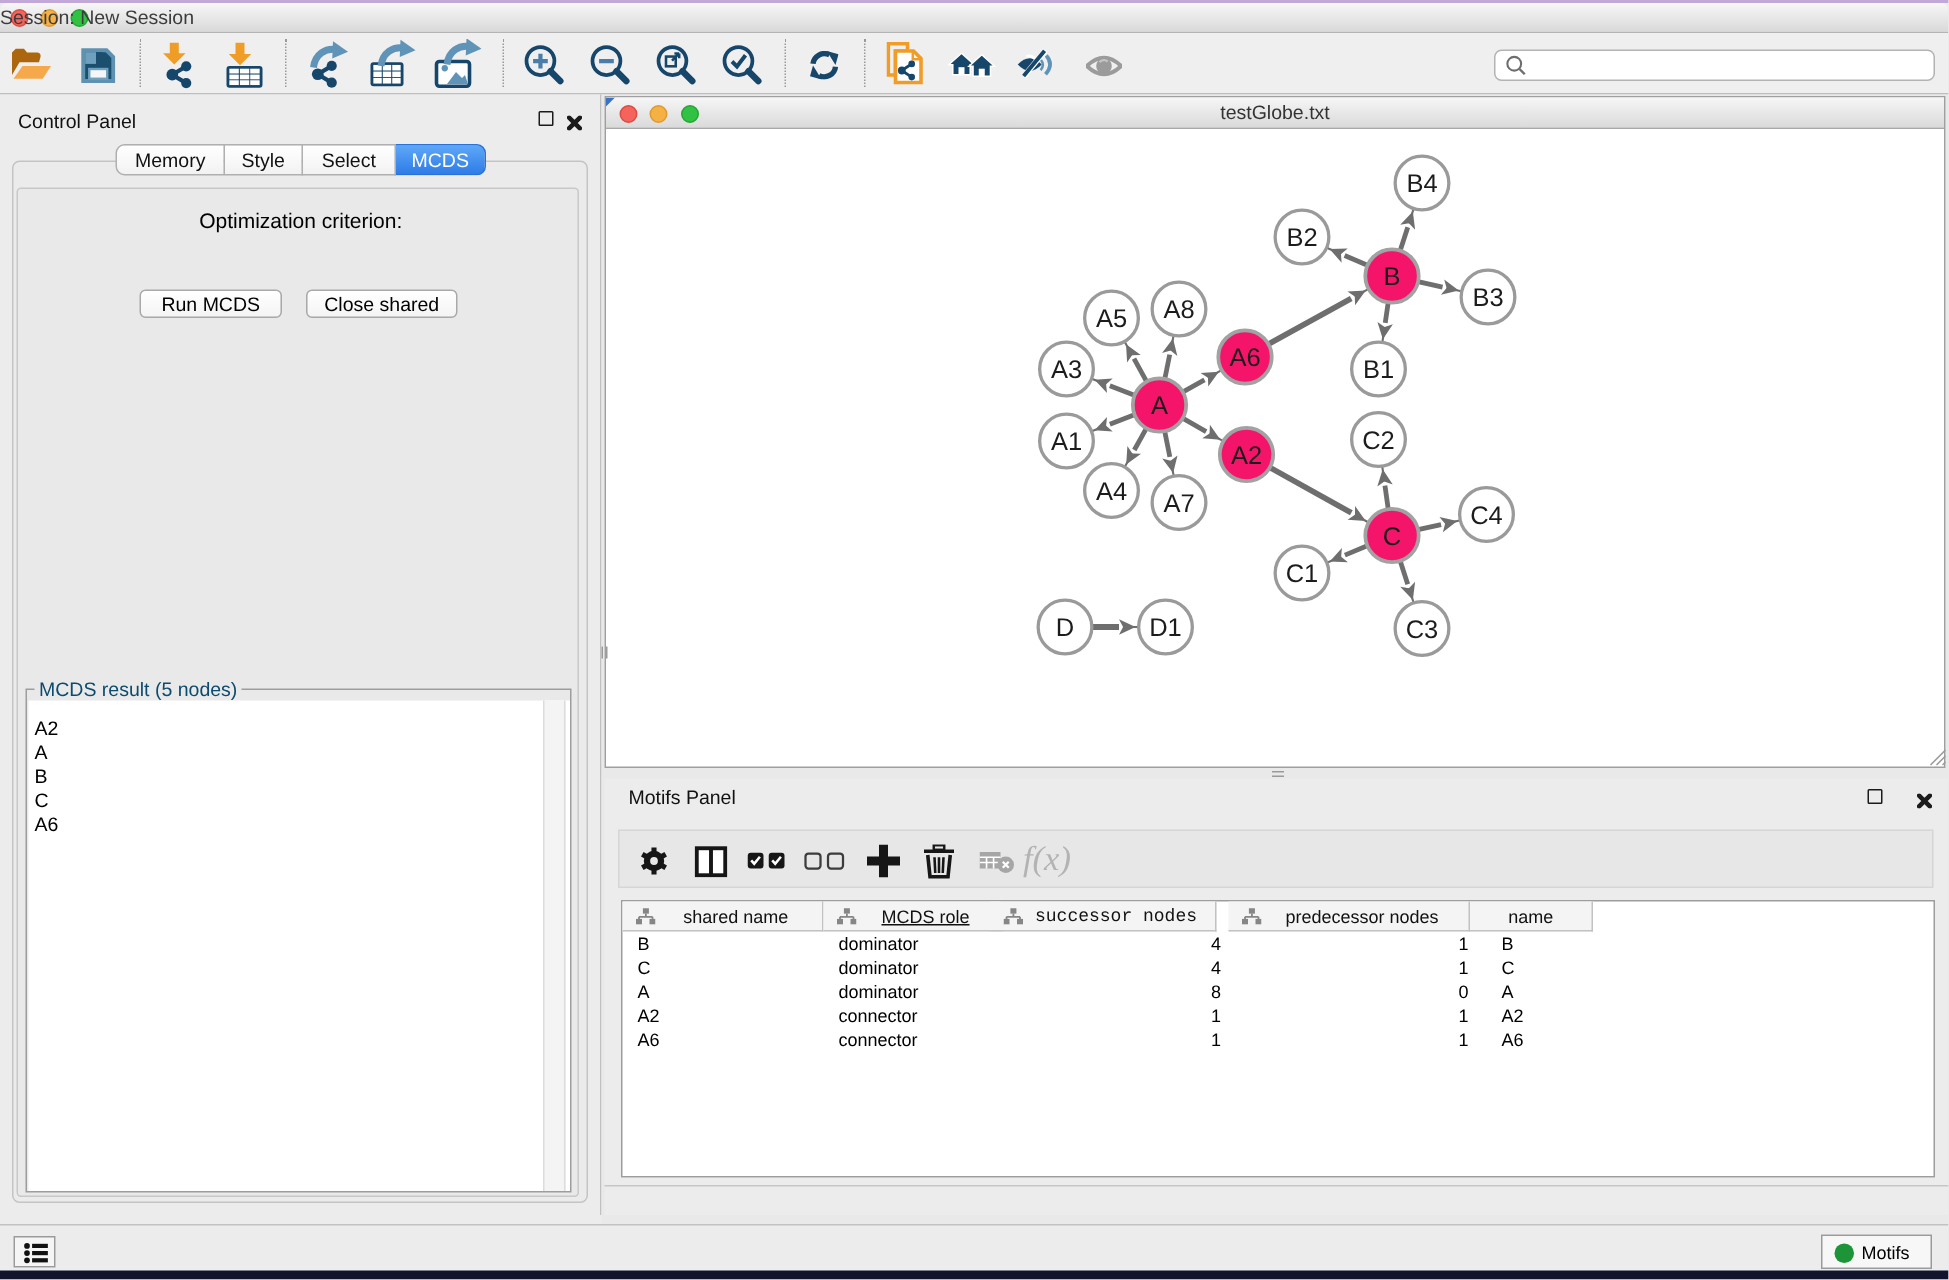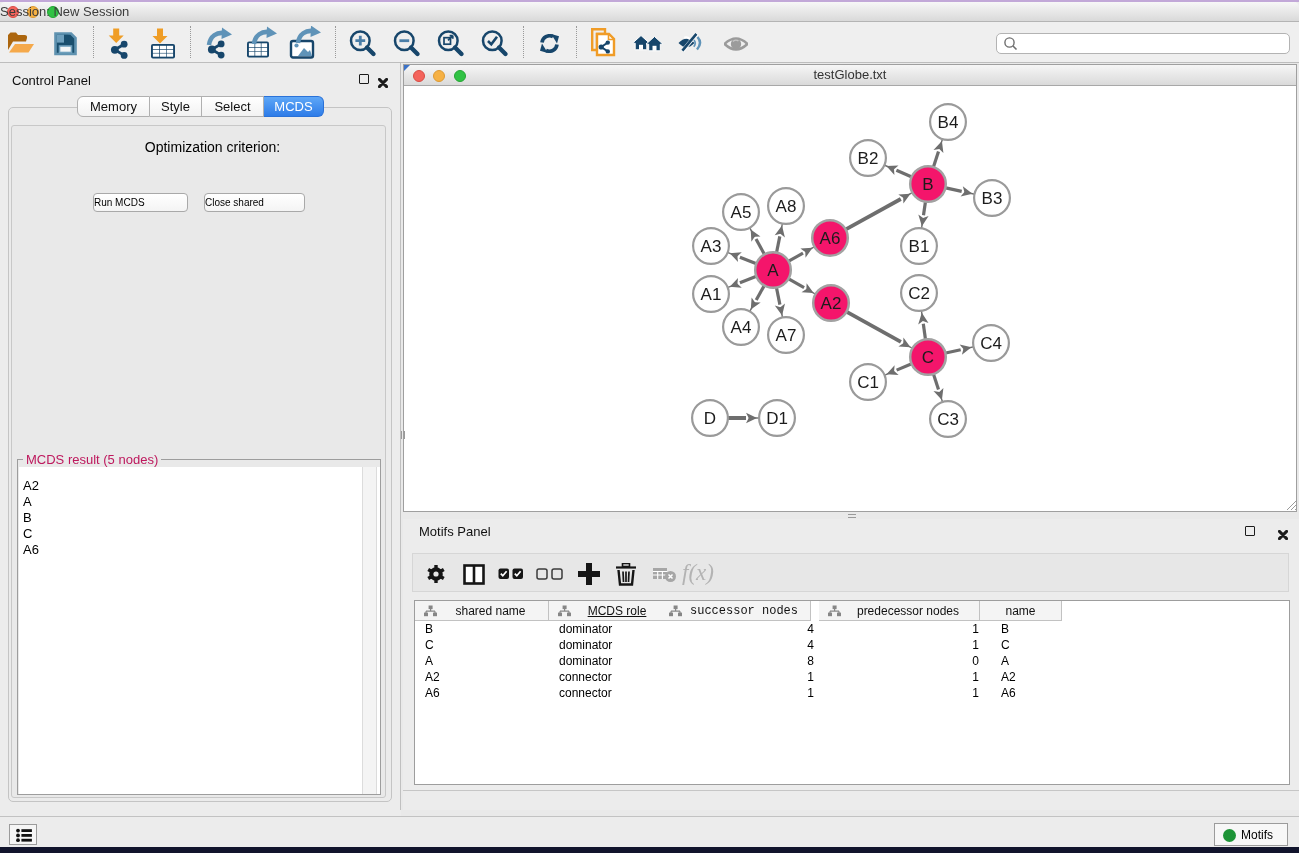--- a/index.html
+++ b/index.html
@@ -29,29 +29,29 @@
 #cpanel .hdr { left:12px; top:10px; font-size:13px; color:#111; }
 .flticon { width:10px; height:10px; border:1.7px solid #1b1b1b; border-radius:1px; }
 .tabs4 { left:77px; top:33px; height:21px; display:flex; z-index:5; }
 .tab4 { height:21px; border:1px solid #b0b0b0; border-left:none; background:linear-gradient(#ffffff,#f2f2f2);
   font-size:13px; color:#111; text-align:center; line-height:19px; }
 .tab4.first { border-left:1px solid #b0b0b0; border-radius:6px 0 0 6px; }
 .tab4.last { border-radius:0 6px 6px 0; }
 .tab4.sel { background:linear-gradient(#5ea7f7,#2e7ce8); color:#fff; border-color:#2a72d8; }
 #cp-outer { left:8px; top:44px; width:384px; height:695px; border:1px solid #c4c4c4; border-radius:5px; background:#ebebeb; }
 #cp-inner { left:11px; top:62px; width:375px; height:673px; border:1px solid #c8c8c8; border-radius:3px; background:#e9e9e9; }
-#optlabel { left:12px; top:76px; width:401px; text-align:center; font-size:14px; color:#000; }
+#optlabel { left:0; top:76px; width:401px; text-align:center; font-size:14px; color:#000; }
 #combo { left:43px; top:96px; width:312px; height:20px; background:#fff; border:1px solid #a8a8a8; border-radius:4px; }
 #combo .spin { position:absolute; right:-1px; top:-1px; width:20px; height:20px; border-radius:4px;
   background:linear-gradient(#6cb0f8,#2277ee); }
 #combo .txt { position:absolute; left:9px; top:2.5px; font-size:13.5px; color:#000; }
 .pbtn { top:130px; height:19px; background:linear-gradient(#ffffff,#f4f4f4); border:1px solid #a9a9a9; border-radius:4px;
-  font-size:10px; color:#000; line-height:17px; }
+  font-size:13px; color:#000; text-align:center; line-height:17px; }
 #fieldset { left:17px; top:396px; width:364px; height:336px; border:1px solid #9d9d9d; }
-#fieldset legend.abs { left:5px; top:-8px; background:#e9e9e9; padding:0 3px; font-size:13px; color:#be185d; }
+#fieldset legend.abs { left:5px; top:-8px; background:#e9e9e9; padding:0 3px; font-size:13px; color:#0c4a6e; }
 #listbox { left:1px; top:7px; width:361px; height:327px; background:#fff; }
 #listbox .sb { position:absolute; right:3px; top:0; width:15px; height:327px; background:#f4f4f4;
   border-left:1px solid #dcdcdc; border-right:1px solid #dcdcdc; }
 #listbox .it { position:absolute; left:4px; font-size:13px; color:#000; }
 
 
 #statusbar { left:0; top:816px; width:1299px; height:31px; background:#ececec; border-top:1px solid #c2c2c2; }
 #sb-btn { left:9px; top:7px; width:28px; height:21px; background:#f5f5f5; border:1px solid #9b9b9b; }
 #mem-btn { left:1214px; top:6px; width:74px; height:23px; background:#f7f7f7; border:1px solid #9b9b9b;
   font-size:12px; color:#000; }

